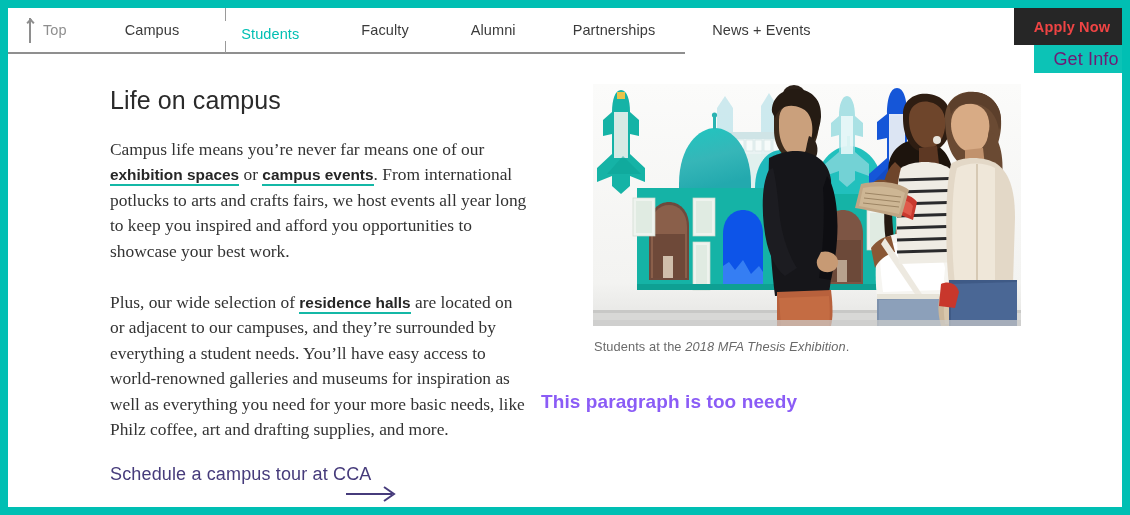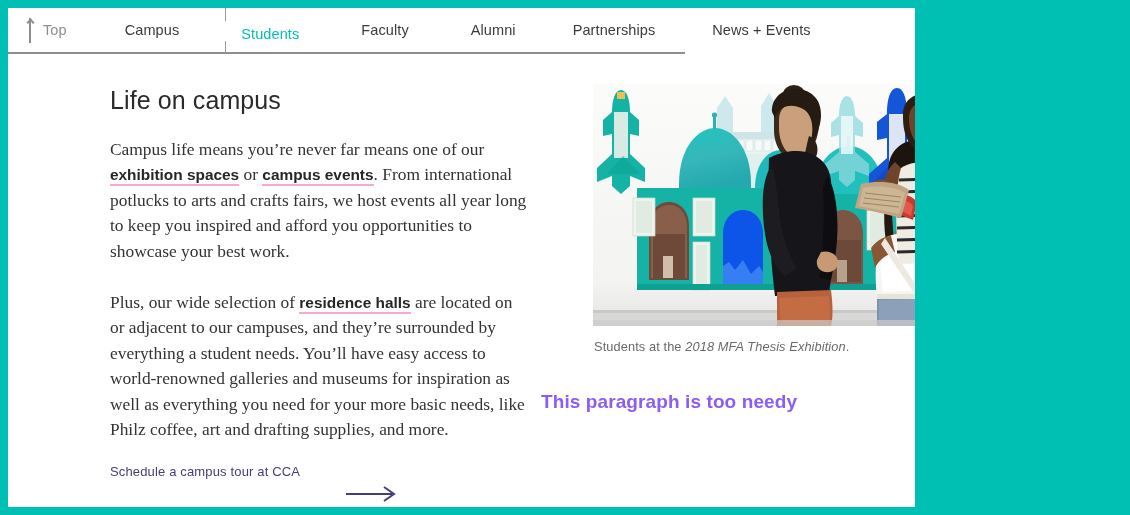--- a/index.html
+++ b/index.html
@@ -20,21 +20,21 @@
     width: 1130px;
     height: 515px;
     background: #00bfb3;
     box-sizing: border-box;
     overflow: hidden;
   }
   .page {
     position: absolute;
     left: 8px;
     top: 8px;
-    width: 907px;
+    width: 1114px;
     height: 499px;
     background: #ffffff;
     overflow: hidden;
   }
 
   
   .nav {
     position: absolute;
     left: 0;
     top: 0;
@@ -186,37 +186,37 @@
     color: #333333;
     margin: 0 0 26px 0;
     width: 420px;
   }
   .inline-link {
     font-family: "Liberation Sans", sans-serif;
     font-size: 15.4px;
     font-weight: 700;
     color: #262626;
     text-decoration: none;
-    border-bottom: 2px solid #f9a8d4;
+    border-bottom: 2px solid #14b8a6;
     padding-bottom: 1px;
     cursor: pointer;
   }
 
   .tour-link {
     position: absolute;
     left: 102px;
     top: 456px;
     width: 300px;
     cursor: pointer;
     text-decoration: none;
   }
   .tour-link-text {
     display: block;
     font-family: "Liberation Sans", sans-serif;
-    font-size: 13px;
+    font-size: 18px;
     color: #463b7b;
     letter-spacing: 0.15px;
   }
   .tour-arrow {
     position: absolute;
     left: 236px;
     top: 22px;
     width: 52px;
     height: 16px;
   }

